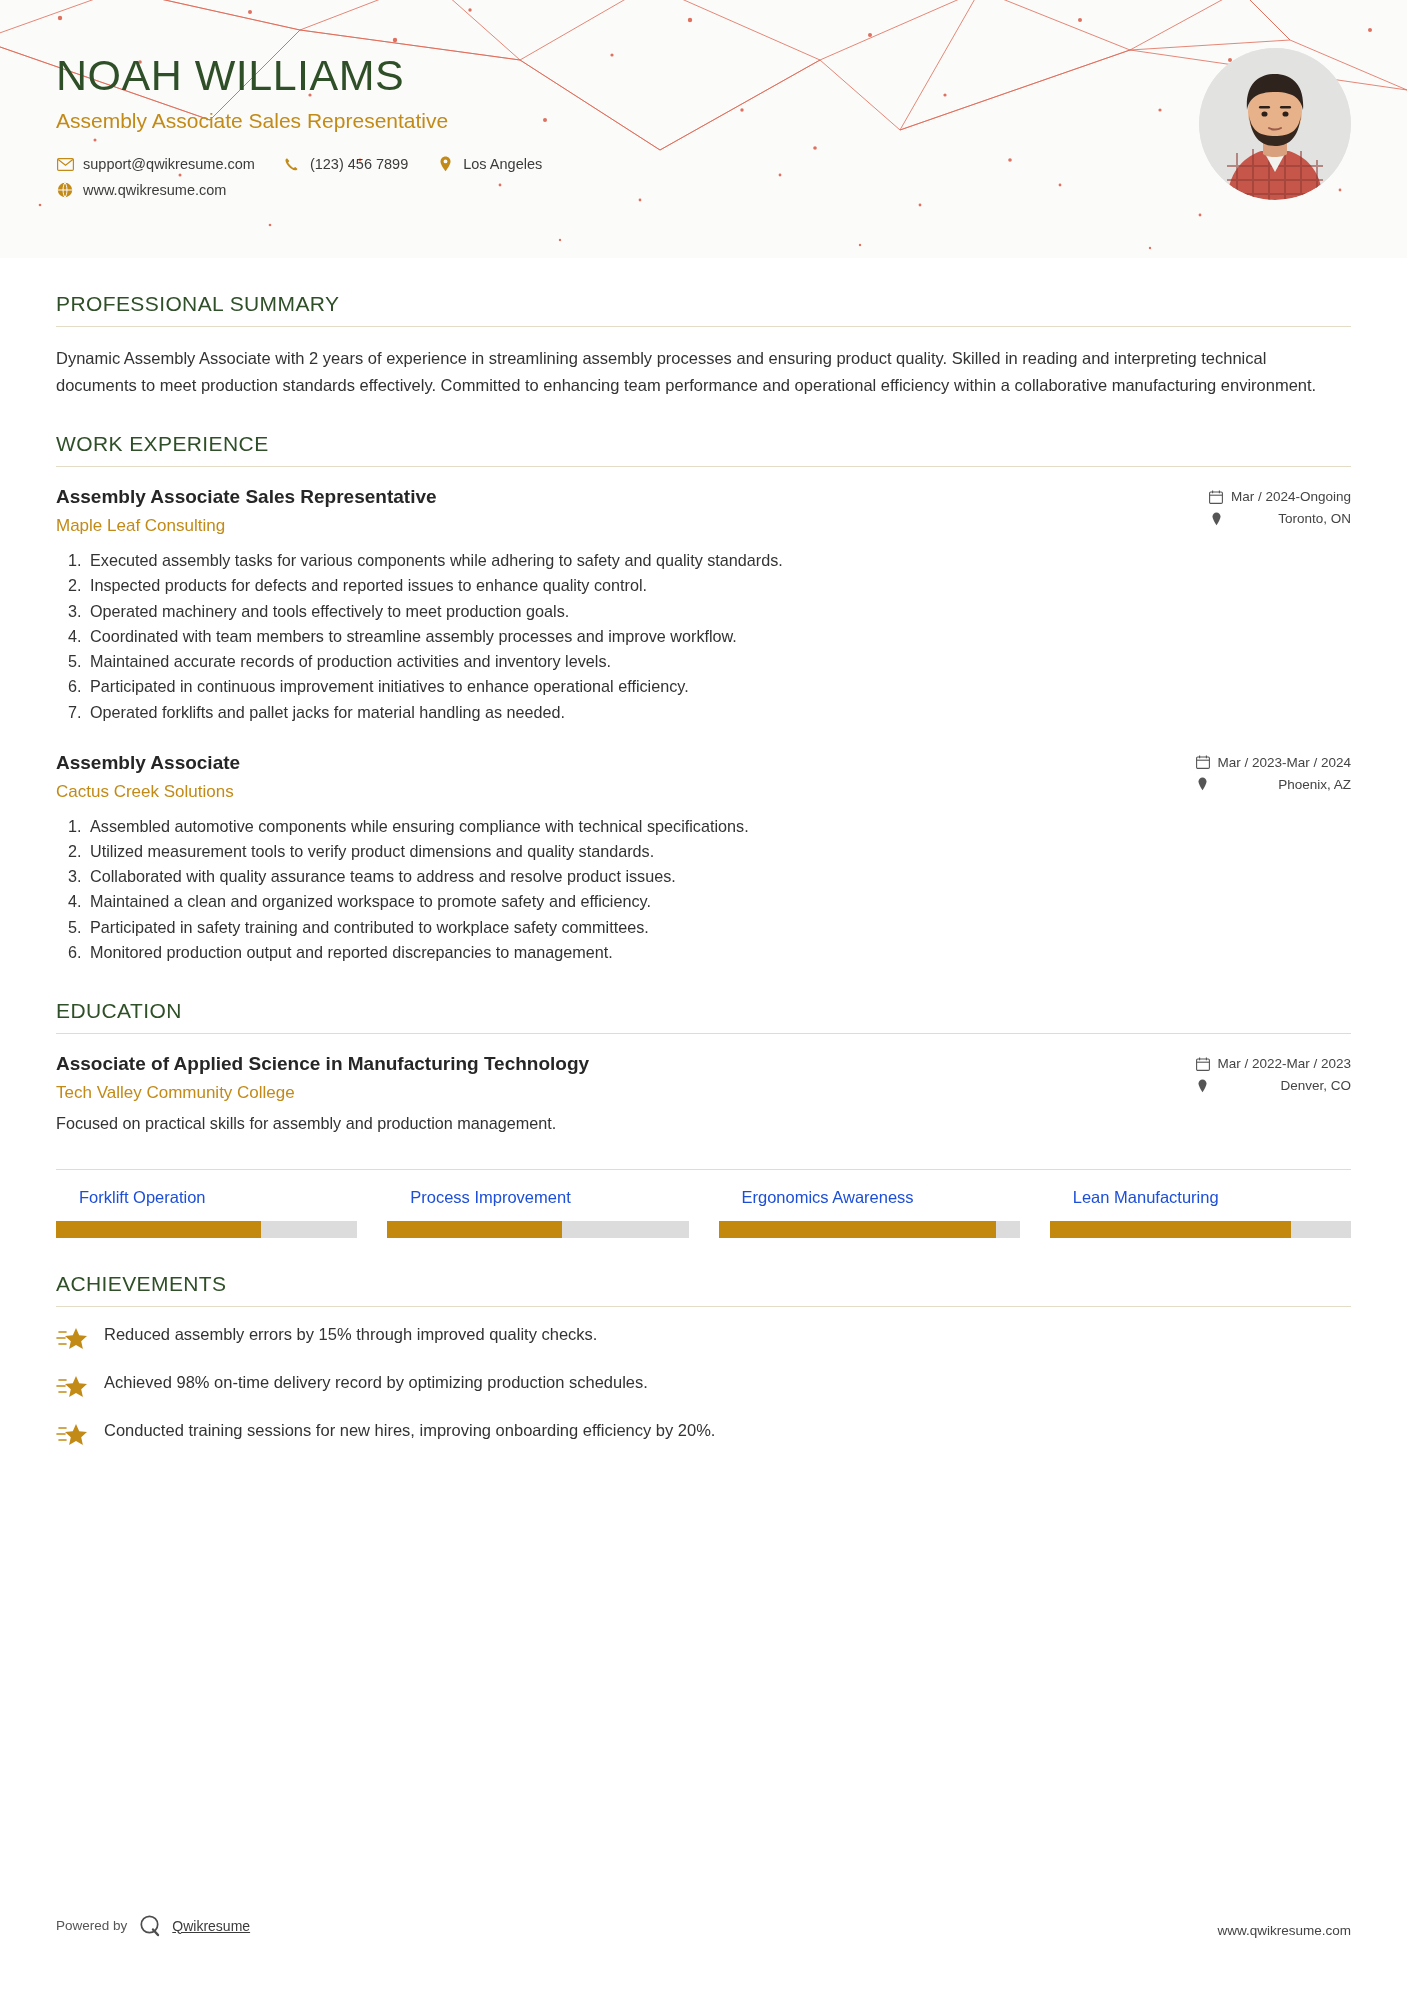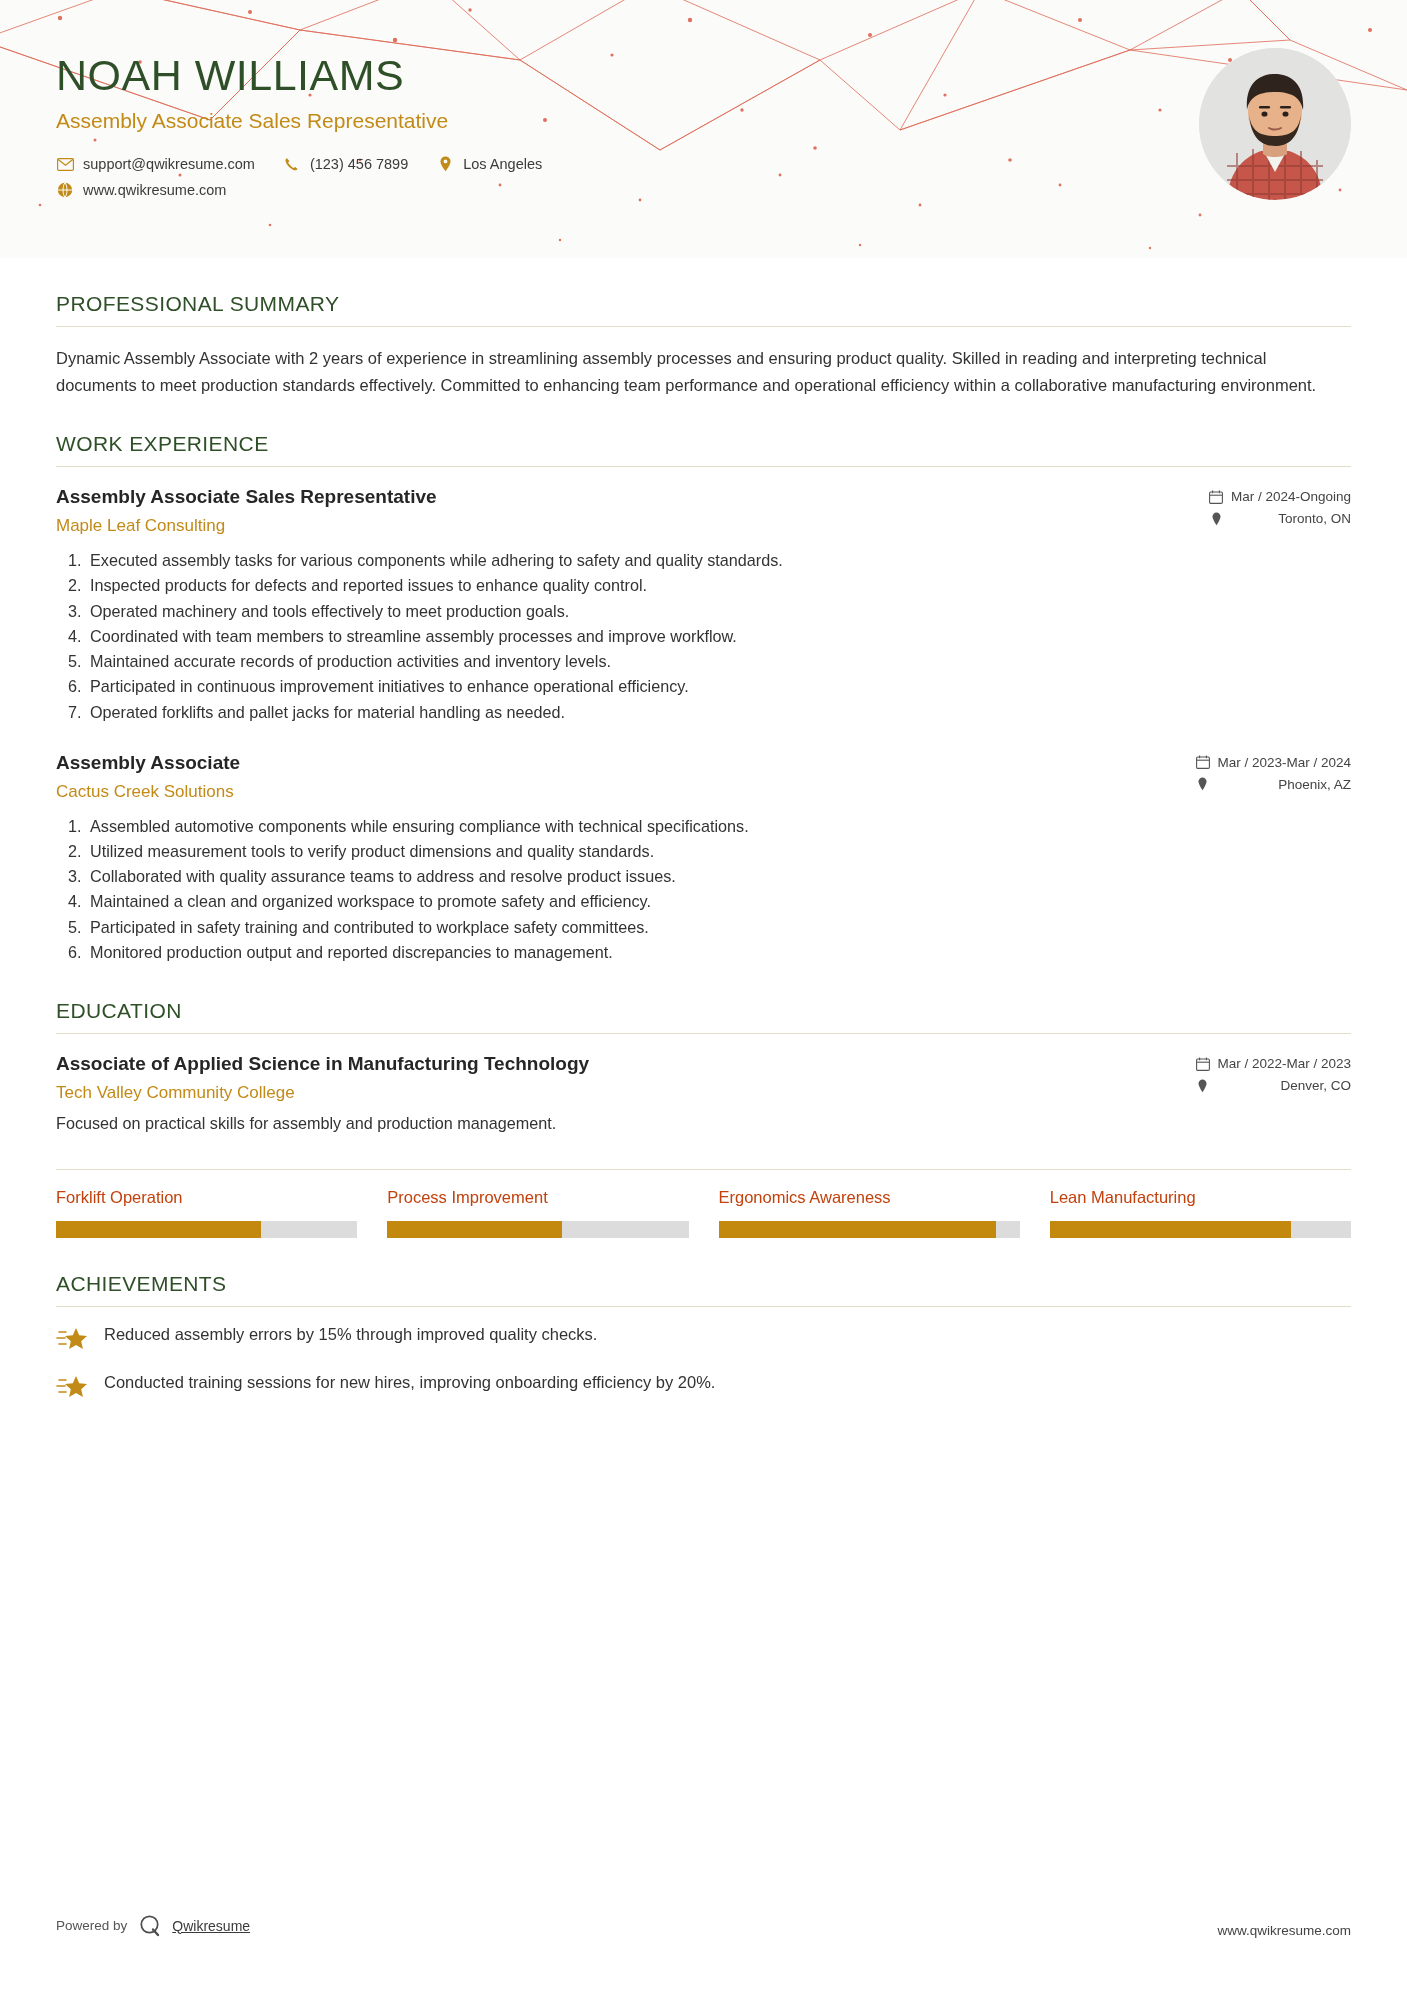--- a/index.html
+++ b/index.html
@@ -184,22 +184,23 @@
   
   .skills-grid {
     display: flex;
     gap: 30px;
   }
   .skill {
     flex: 1;
   }
   .skill-name {
     font-size: 16.5px;
-    color: #c2410c;
+    color: #1d4ed8;
     margin-bottom: 14px;
+    margin-left: 23px;
   }
   .skill-bar {
     height: 17px;
     background: #dcdcdc;
     position: relative;
   }
   .skill-fill {
     height: 100%;
     background: #c2890e;
   }
@@ -577,20 +578,33 @@
               <path d="M3,7 L10,7"></path>
                 <path d="M1,13 L9,13"></path>
                 <path d="M3,19 L10,19"></path>
             </g>
             <path d="M20,3 L23.2,10.2 L31,11 L25.2,16.2 L26.9,24 L20,20.1 L13.1,24 L14.8,16.2 L9,11 L16.8,10.2 Z" fill="#c28a17"></path>
           </svg>
         </span>
         <span class="achv-text">Reduced assembly errors by 15% through improved quality checks.</span>
       </div>
 
+      <div class="achv">
+        <span class="star">
+          <svg width="34" height="26" viewBox="0 0 34 26">
+            <g stroke="#c28a17" stroke-width="1.6" fill="none" stroke-linecap="round">
+              <path d="M3,7 L10,7"></path>
+                <path d="M1,13 L9,13"></path>
+                <path d="M3,19 L10,19"></path>
+            </g>
+            <path d="M20,3 L23.2,10.2 L31,11 L25.2,16.2 L26.9,24 L20,20.1 L13.1,24 L14.8,16.2 L9,11 L16.8,10.2 Z" fill="#c28a17"></path>
+          </svg>
+        </span>
+        <span class="achv-text">Achieved 98% on-time delivery record by optimizing production schedules.</span>
+      </div>
 
       <div class="achv">
         <span class="star">
           <svg width="34" height="26" viewBox="0 0 34 26">
             <g stroke="#c28a17" stroke-width="1.6" fill="none" stroke-linecap="round">
               <path d="M3,7 L10,7"></path>
                 <path d="M1,13 L9,13"></path>
                 <path d="M3,19 L10,19"></path>
             </g>
             <path d="M20,3 L23.2,10.2 L31,11 L25.2,16.2 L26.9,24 L20,20.1 L13.1,24 L14.8,16.2 L9,11 L16.8,10.2 Z" fill="#c28a17"></path>

